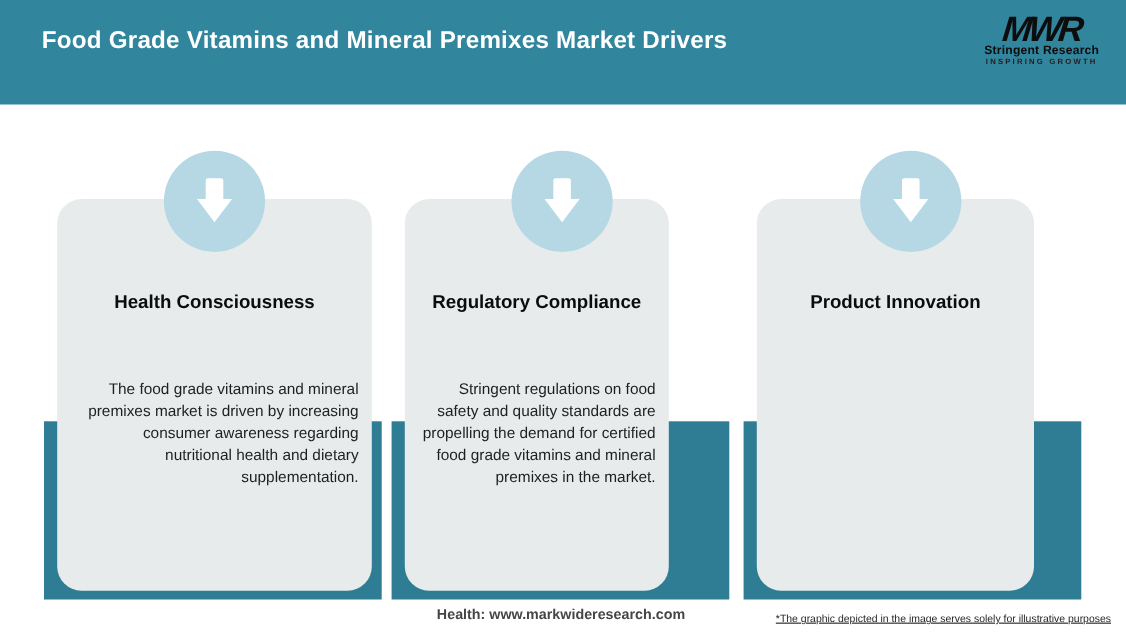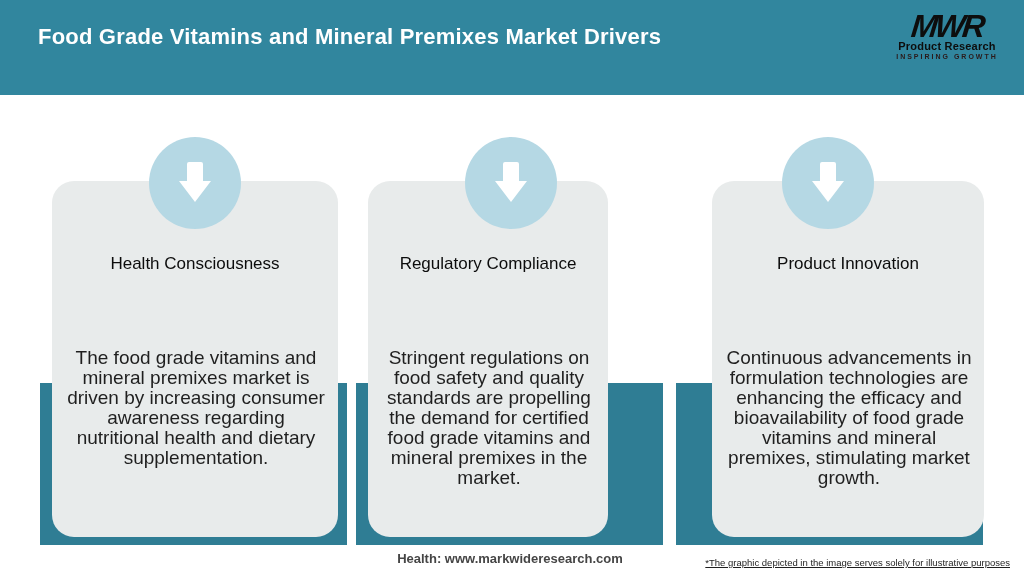--- a/index.html
+++ b/index.html
@@ -24,28 +24,28 @@
   .band{position:absolute;top:383px;height:162px;background:#2F7D94;}
   .band.b0{left:40px;width:307px;}
   .band.b1{left:356px;width:307px;}
   .band.b2{left:676px;width:307px;}
   
   .card{
     position:absolute;top:181px;height:356px;background:#E8EBEB;border-radius:22px;
   }
   .card.c0{left:52px;width:286px;}
   .card.c1{left:368px;width:240px;}
-  .card.c2{left:712px;width:252px;padding-left:20px;}
+  .card.c2{left:688px;width:252px;}
   .card-title{
     position:absolute;top:72px;left:0;right:0;text-align:center;
-    font-size:17px;font-weight:normal;color:#0c0c0c;margin:1px;
+    font-size:17px;font-weight:bold;color:#0c0c0c;margin:12px;
   }
   .card-body{
     position:absolute;top:148px;left:14px;right:12px;
-    font-size:19px;line-height:20px;color:#1f1f1f;text-align:center;
+    font-size:14px;line-height:20px;color:#1f1f1f;text-align:right;
   }
   
   .circle{
     position:absolute;top:137px;width:92px;height:92px;border-radius:50%;
     background:#B5D8E4;display:flex;align-items:center;justify-content:center;
   }
   .circle.p0{left:149px;}
   .circle.p1{left:465px;}
   .circle.p2{left:782px;}
   .arrow-svg{display:block;}
@@ -61,42 +61,41 @@
 </style>
 </head>
 <body>
 
 <div class="canvas">
 
   <div class="header">
     <h1 class="header-title">Food Grade Vitamins and Mineral Premixes Market Drivers</h1>
     <div class="logo">
       <div class="logo-monogram">MWR</div>
-      <div class="logo-name">Product Research</div>
+      <div class="logo-name">Stringent Research</div>
       <div class="logo-tagline">INSPIRING GROWTH</div>
     </div>
   </div>
 
   <div class="band b0"></div>
   <div class="band b1"></div>
   <div class="band b2"></div>
 
   <div class="card c0">
     <h2 class="card-title">Health Consciousness</h2>
     <p class="card-body">The food grade vitamins and mineral premixes market is driven by increasing consumer awareness regarding nutritional health and dietary supplementation.</p>
   </div>
 
   <div class="card c1">
     <h2 class="card-title">Regulatory Compliance</h2>
     <p class="card-body">Stringent regulations on food safety and quality standards are propelling the demand for certified food grade vitamins and mineral premixes in the market.</p>
   </div>
 
   <div class="card c2">
     <h2 class="card-title">Product Innovation</h2>
-    <p class="card-body">Continuous advancements in formulation technologies are enhancing the efficacy and bioavailability of food grade vitamins and mineral premixes, stimulating market growth.</p>
   </div>
 
   <div class="circle p0">
     <svg class="arrow-svg" width="42" height="50" viewBox="0 0 42 50">
       <path d="M15 4 h12 a2 2 0 0 1 2 2 v17 h8 L21 44 L5 23 h8 V6 a2 2 0 0 1 2-2 z" fill="#ffffff"></path>
     </svg>
   </div>
   <div class="circle p1">
     <svg class="arrow-svg" width="42" height="50" viewBox="0 0 42 50">
       <path d="M15 4 h12 a2 2 0 0 1 2 2 v17 h8 L21 44 L5 23 h8 V6 a2 2 0 0 1 2-2 z" fill="#ffffff"></path>

